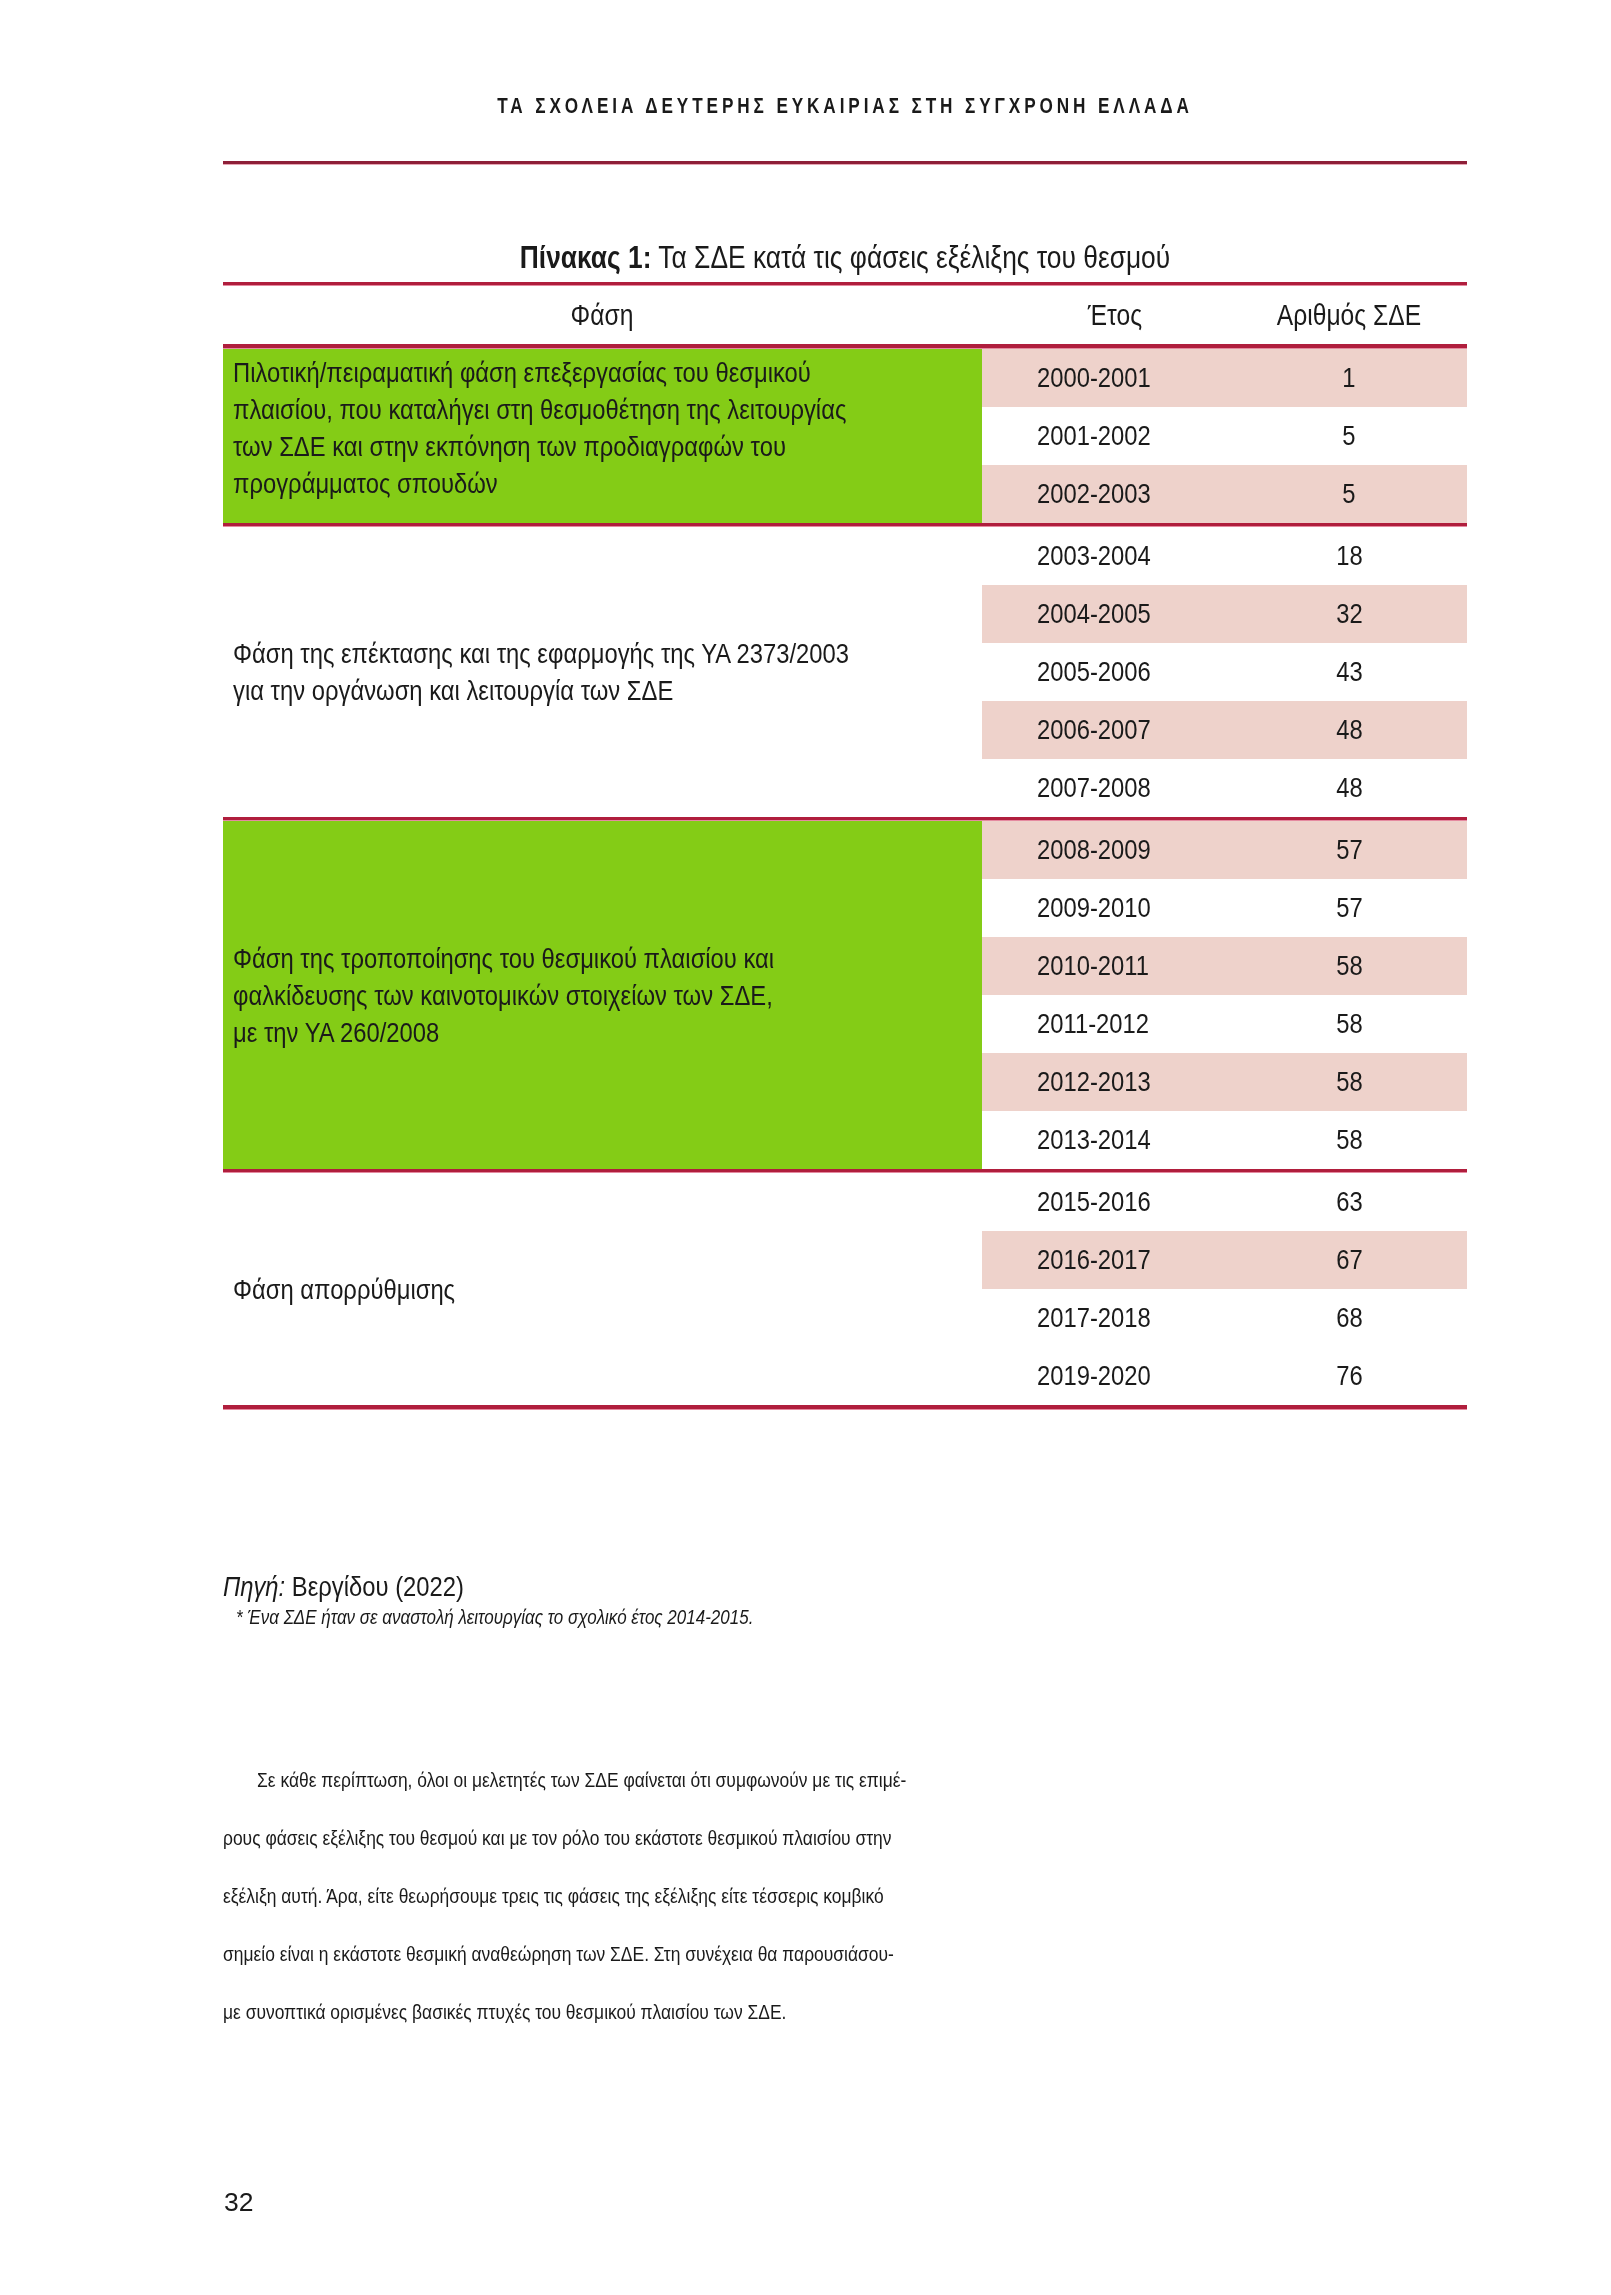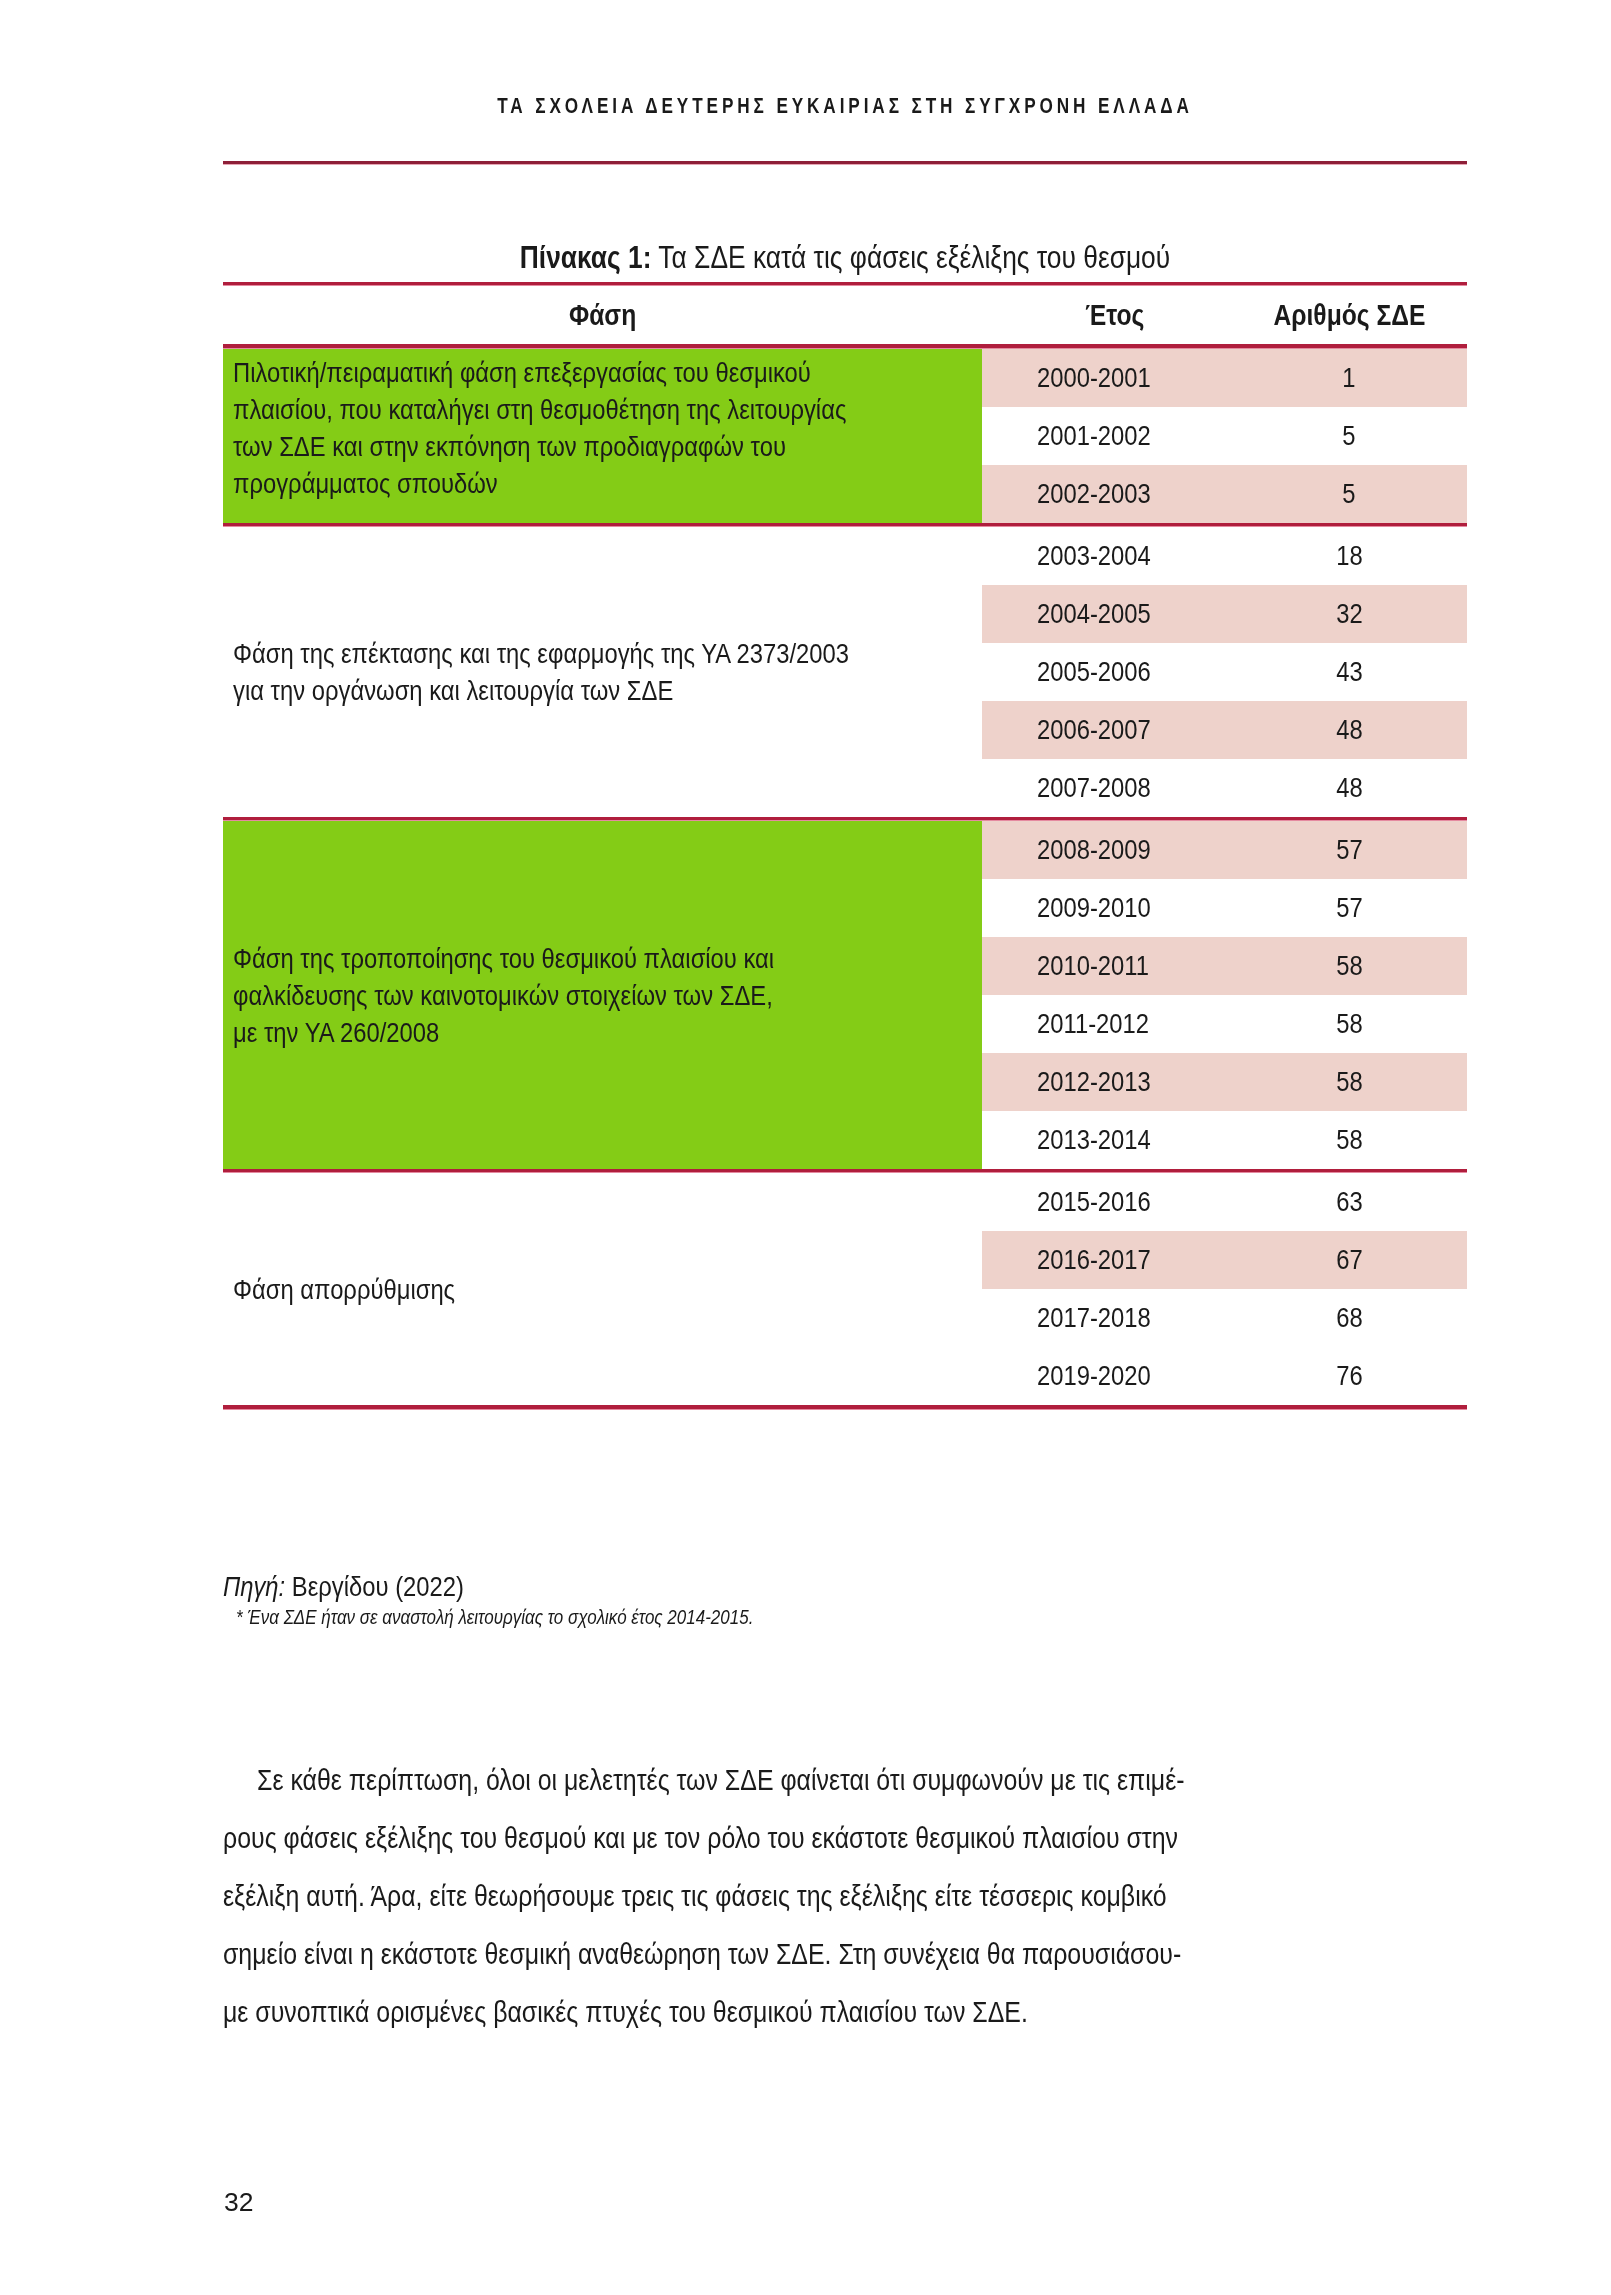--- a/index.html
+++ b/index.html
@@ -21,21 +21,21 @@
       text-align: center; font-size: 31px; font-weight: 300;
       transform: scaleX(0.85); transform-origin: center;
     }
     .caption b { font-weight: bold; }
 
     .table {
       position: absolute; left: 223px; top: 282px; width: 1244px;
     }
     .rule { height: 3.3px; background: #b01e3d; border-bottom: 0.8px solid #e58aa0; }
     .thead {
-      display: flex; height: 58px; align-items: center; font-weight: bold; font-size: 29px;
+      display: flex; height: 58px; align-items: center; font-weight: normal; font-size: 29px;
     }
     .thead .c1 { width: 759px; text-align: center; }
     .thead .c2 { width: 250px; text-align: center; padding-left: 16.5px; box-sizing: border-box;}
     .thead .c3 { width: 236px; text-align: center; }
 
     .group { display: flex; }
     .group .phase {
       width: 759px; box-sizing: border-box; padding: 0 10px;
       display: flex; align-items: center; font-size: 28px; line-height: 37px; font-weight: 300;
     }
@@ -51,21 +51,21 @@
 
     .source {
       position: absolute; left: 223px; top: 1545px; font-size: 28px; font-weight: 300; margin-top: 26px;
     }
     .source i { font-style: italic; }
     .footnote {
       position: absolute; left: 236px; top: 1606px; font-size: 20px; font-style: italic; font-weight: 300;
     }
     .body-text {
       position: absolute; left: 223px; width: 1244px; top: 1751px;
-      font-size: 30px; font-weight: 300; line-height: 58px;
+      font-size: 21px; font-weight: 300; line-height: 58px;
     }
     .body-text .line { display: block; white-space: nowrap; transform: scaleX(0.83); transform-origin: left center; }
     .body-text .line.indent { padding-left: 41px; }
     .page-number {
       position: absolute; left: 224px; top: 2187px; font-size: 26.5px;
     }
     .sx { display: inline-block; transform: scaleX(0.85); transform-origin: left center; white-space: nowrap; }
   </style>
 </head>
 <body>

